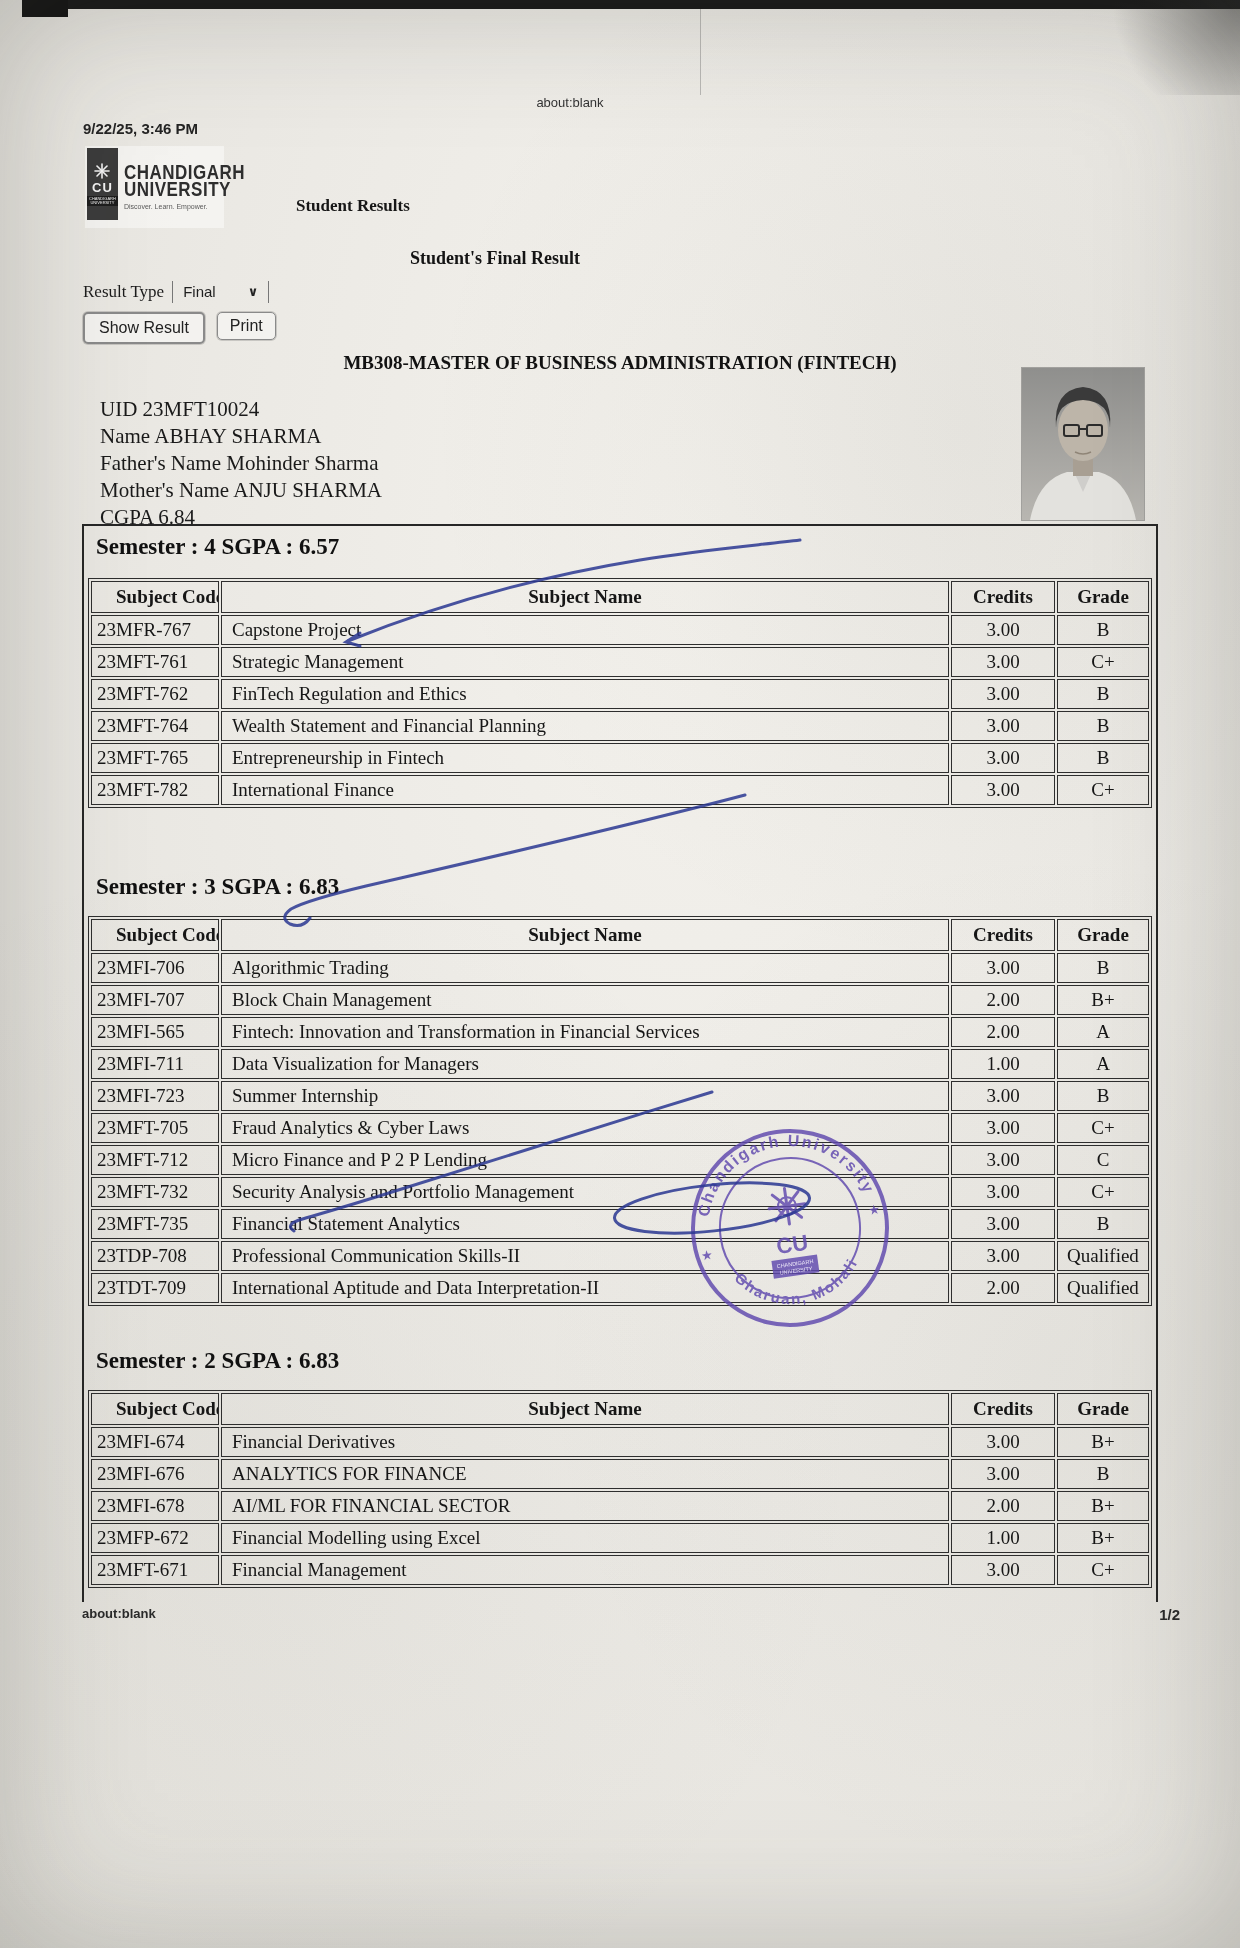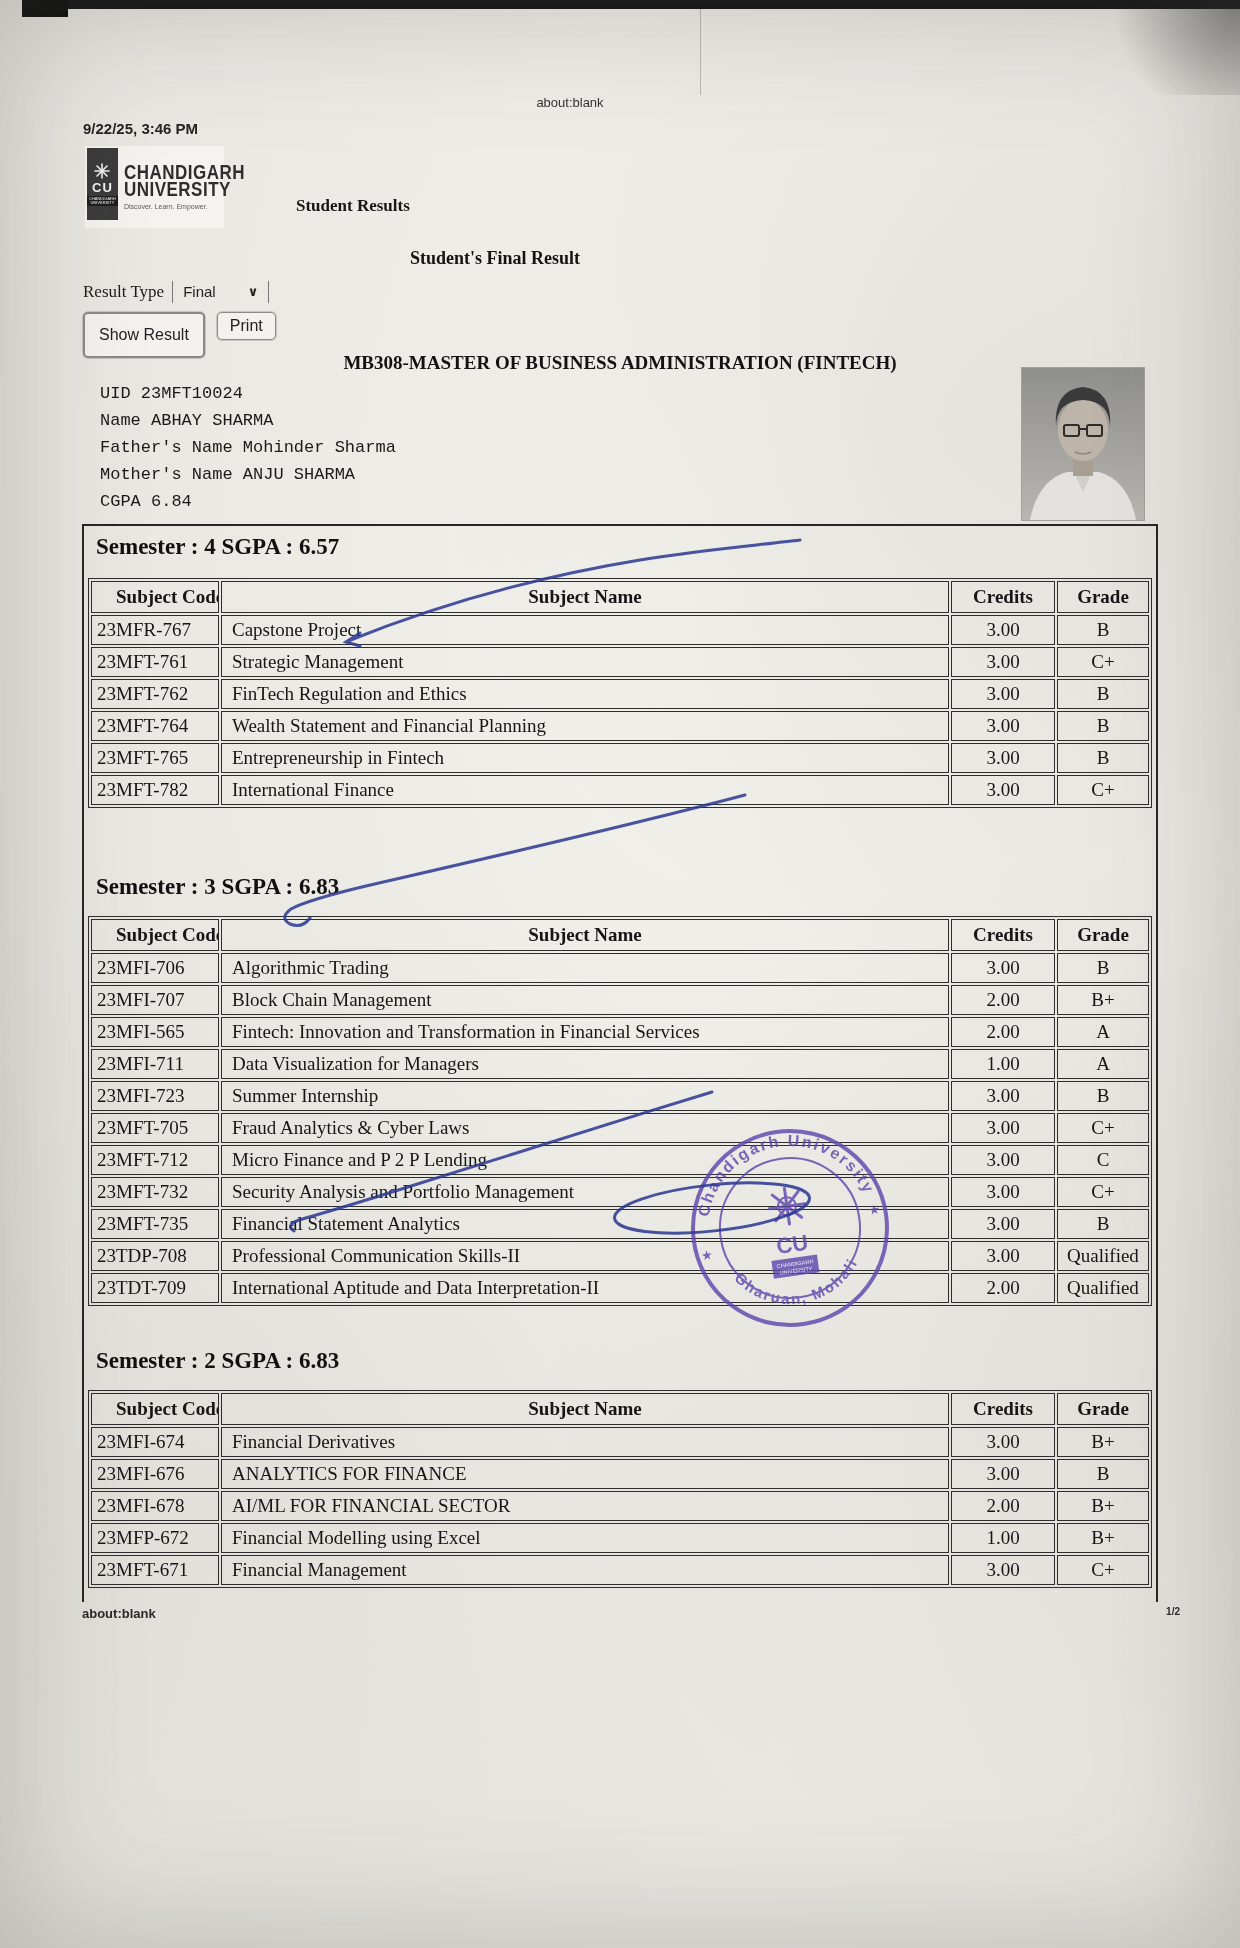--- a/index.html
+++ b/index.html
@@ -22,21 +22,21 @@
   .scan-crease{position:absolute;left:700px;top:9px;width:1px;height:86px;background:rgba(90,90,90,.35);}
 
   
   .print-date{position:absolute;left:83px;top:120px;font-family:"Liberation Sans",sans-serif;
     font-size:15px;font-weight:700;color:#242424;}
   .print-url-top{position:absolute;left:0;top:95px;width:1140px;text-align:center;
     font-family:"Liberation Sans",sans-serif;font-size:13px;color:#333;}
   .print-url-bottom{position:absolute;left:82px;top:1606px;font-family:"Liberation Sans",sans-serif;
     font-size:13px;font-weight:600;color:#2a2a2a;}
   .print-pagenum{position:absolute;left:1100px;top:1606px;width:80px;text-align:right;
-    font-family:"Liberation Sans",sans-serif;font-size:10px;font-weight:700;color:#2a2a2a;}
+    font-family:"Liberation Sans",sans-serif;font-size:15px;font-weight:700;color:#2a2a2a;}
 
   
   .logo{position:absolute;left:85px;top:146px;width:135px;height:78px;display:flex;gap:6px;
     background:rgba(250,250,248,.6);padding:2px;}
   .logo-emblem{width:42px;height:72px;background:#3b3b3b;color:#f2f2f2;display:flex;
     flex-direction:column;align-items:center;justify-content:center;gap:1px;}
   .logo-flower{font-size:15px;line-height:14px;}
   .logo-cu{font-family:"Liberation Sans",sans-serif;font-weight:700;font-size:13px;letter-spacing:1px;}
   .logo-band{font-family:"Liberation Sans",sans-serif;font-size:4px;background:#1d1d1d;
     padding:1px 2px;text-align:center;line-height:4px;}
@@ -50,28 +50,28 @@
     font-size:18px;font-weight:700;color:#141414;}
 
   .result-type-row{position:absolute;left:83px;top:281px;font-size:17px;display:flex;align-items:center;}
   .result-select{display:inline-flex;align-items:center;gap:32px;margin-left:8px;
     border-left:1px solid #777;border-right:1px solid #777;padding:2px 10px 3px 10px;
     font-family:"Liberation Sans",sans-serif;font-size:15px;color:#1f1f1f;cursor:default;}
   .chevron{font-family:"DejaVu Sans",sans-serif;font-weight:700;font-size:13px;color:#222;}
 
   .buttons-row{position:absolute;left:83px;top:312px;display:flex;gap:12px;align-items:flex-start;}
   .btn{font-family:"Liberation Sans",sans-serif;font-size:16px;color:#222;
-    background:#f3f2ef;border:2px solid #8a8a8a;border-radius:5px;padding:12px 14px;
+    background:#f3f2ef;border:2px solid #8a8a8a;border-radius:5px;padding:5px 14px;
     box-shadow:0 0 0 1px rgba(0,0,0,.15);}
   .btn.small{padding:4px 12px;border-width:1.5px;}
 
   .program-title{position:absolute;left:30px;top:352px;width:1180px;text-align:center;
     font-size:19px;font-weight:700;color:#121212;}
 
-  .student-info{position:absolute;left:100px;top:380px;font-size:17px;line-height:27px;color:#1a1a1a;font-family:Liberation Mono, monospace;}
+  .student-info{position:absolute;left:100px;top:396px;font-size:21px;line-height:27px;color:#1a1a1a;}
 
   .photo{position:absolute;left:1022px;top:368px;width:122px;height:152px;
     box-shadow:0 0 0 1px rgba(60,60,60,.4);}
 
   
   .outer-box{position:absolute;left:82px;top:524px;width:1072px;height:1076px;
     border:2px solid #262626;border-bottom:none;}
 
   .sem-title{position:absolute;font-size:23px;font-weight:700;color:#111;}
   .sem-title.s4{left:96px;top:534px;}

